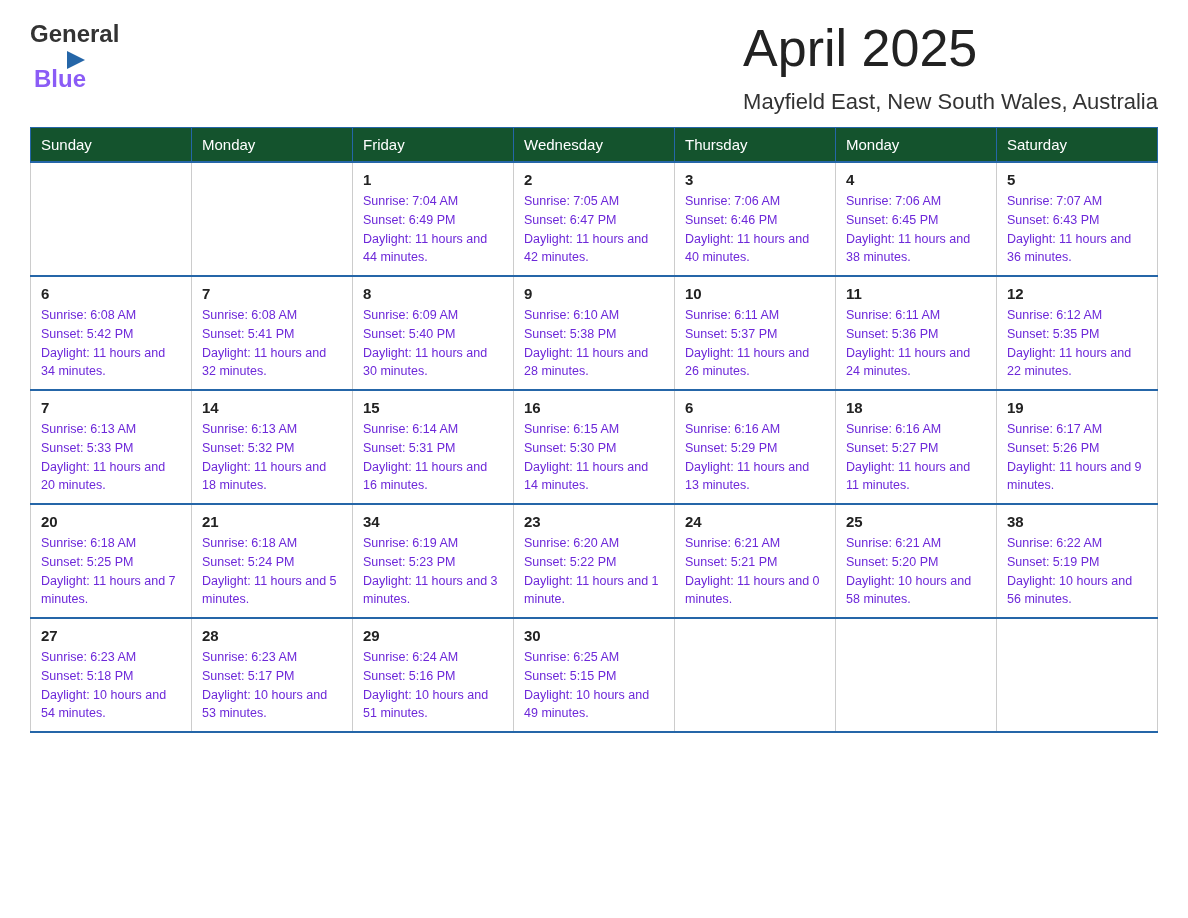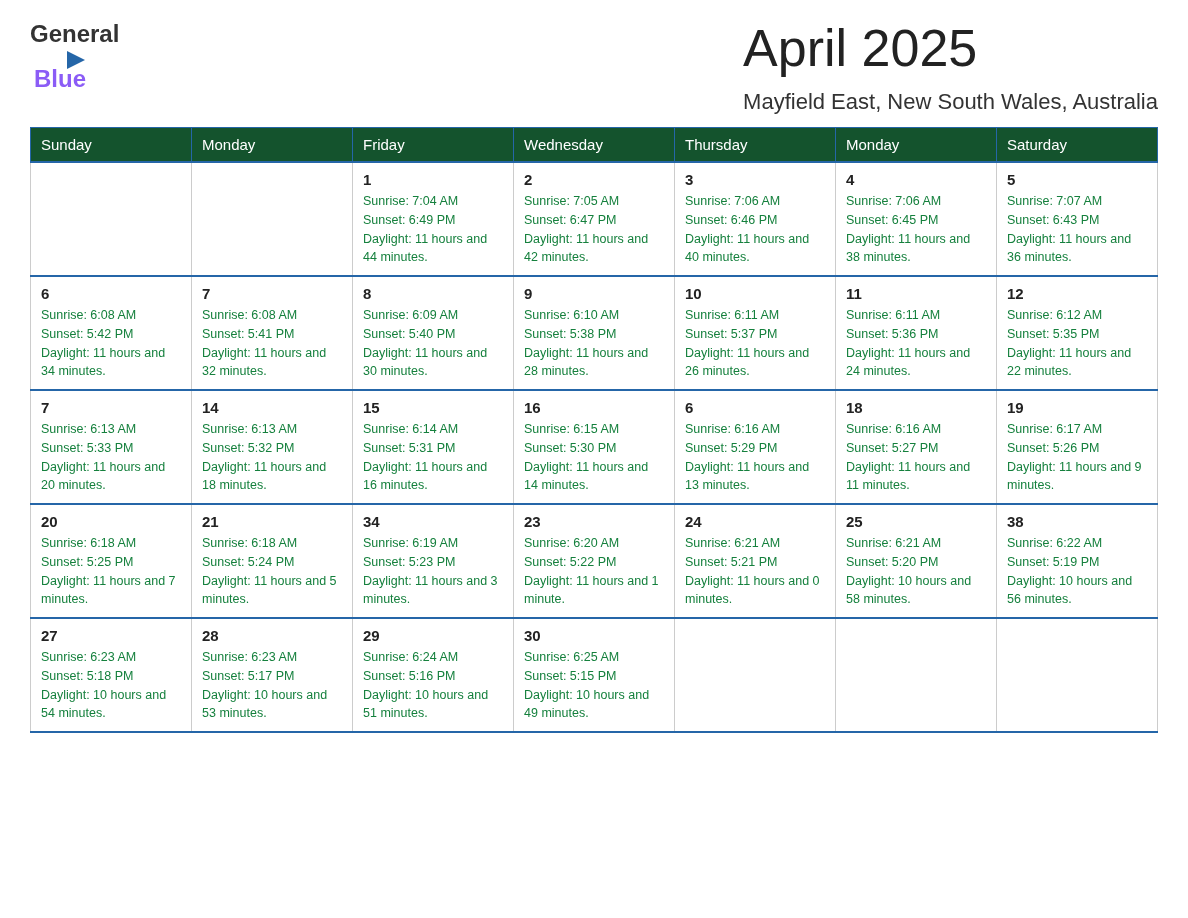--- a/index.html
+++ b/index.html
@@ -61,21 +61,21 @@
     .calendar td .day-num {
       font-size: 15px;
       font-weight: bold;
       color: #222;
       display: block;
       margin-bottom: 4px;
     }
     .calendar td .sun-info {
       font-size: 12.5px;
       line-height: 1.5;
-      color: #15803d;
+      color: #6d28d9;
     }
     .calendar tr {
       border-bottom: 2px solid #2566a8;
     }
     .empty-cell {
       background: #fff;
     }
   </style>
 </head>
 <body>

